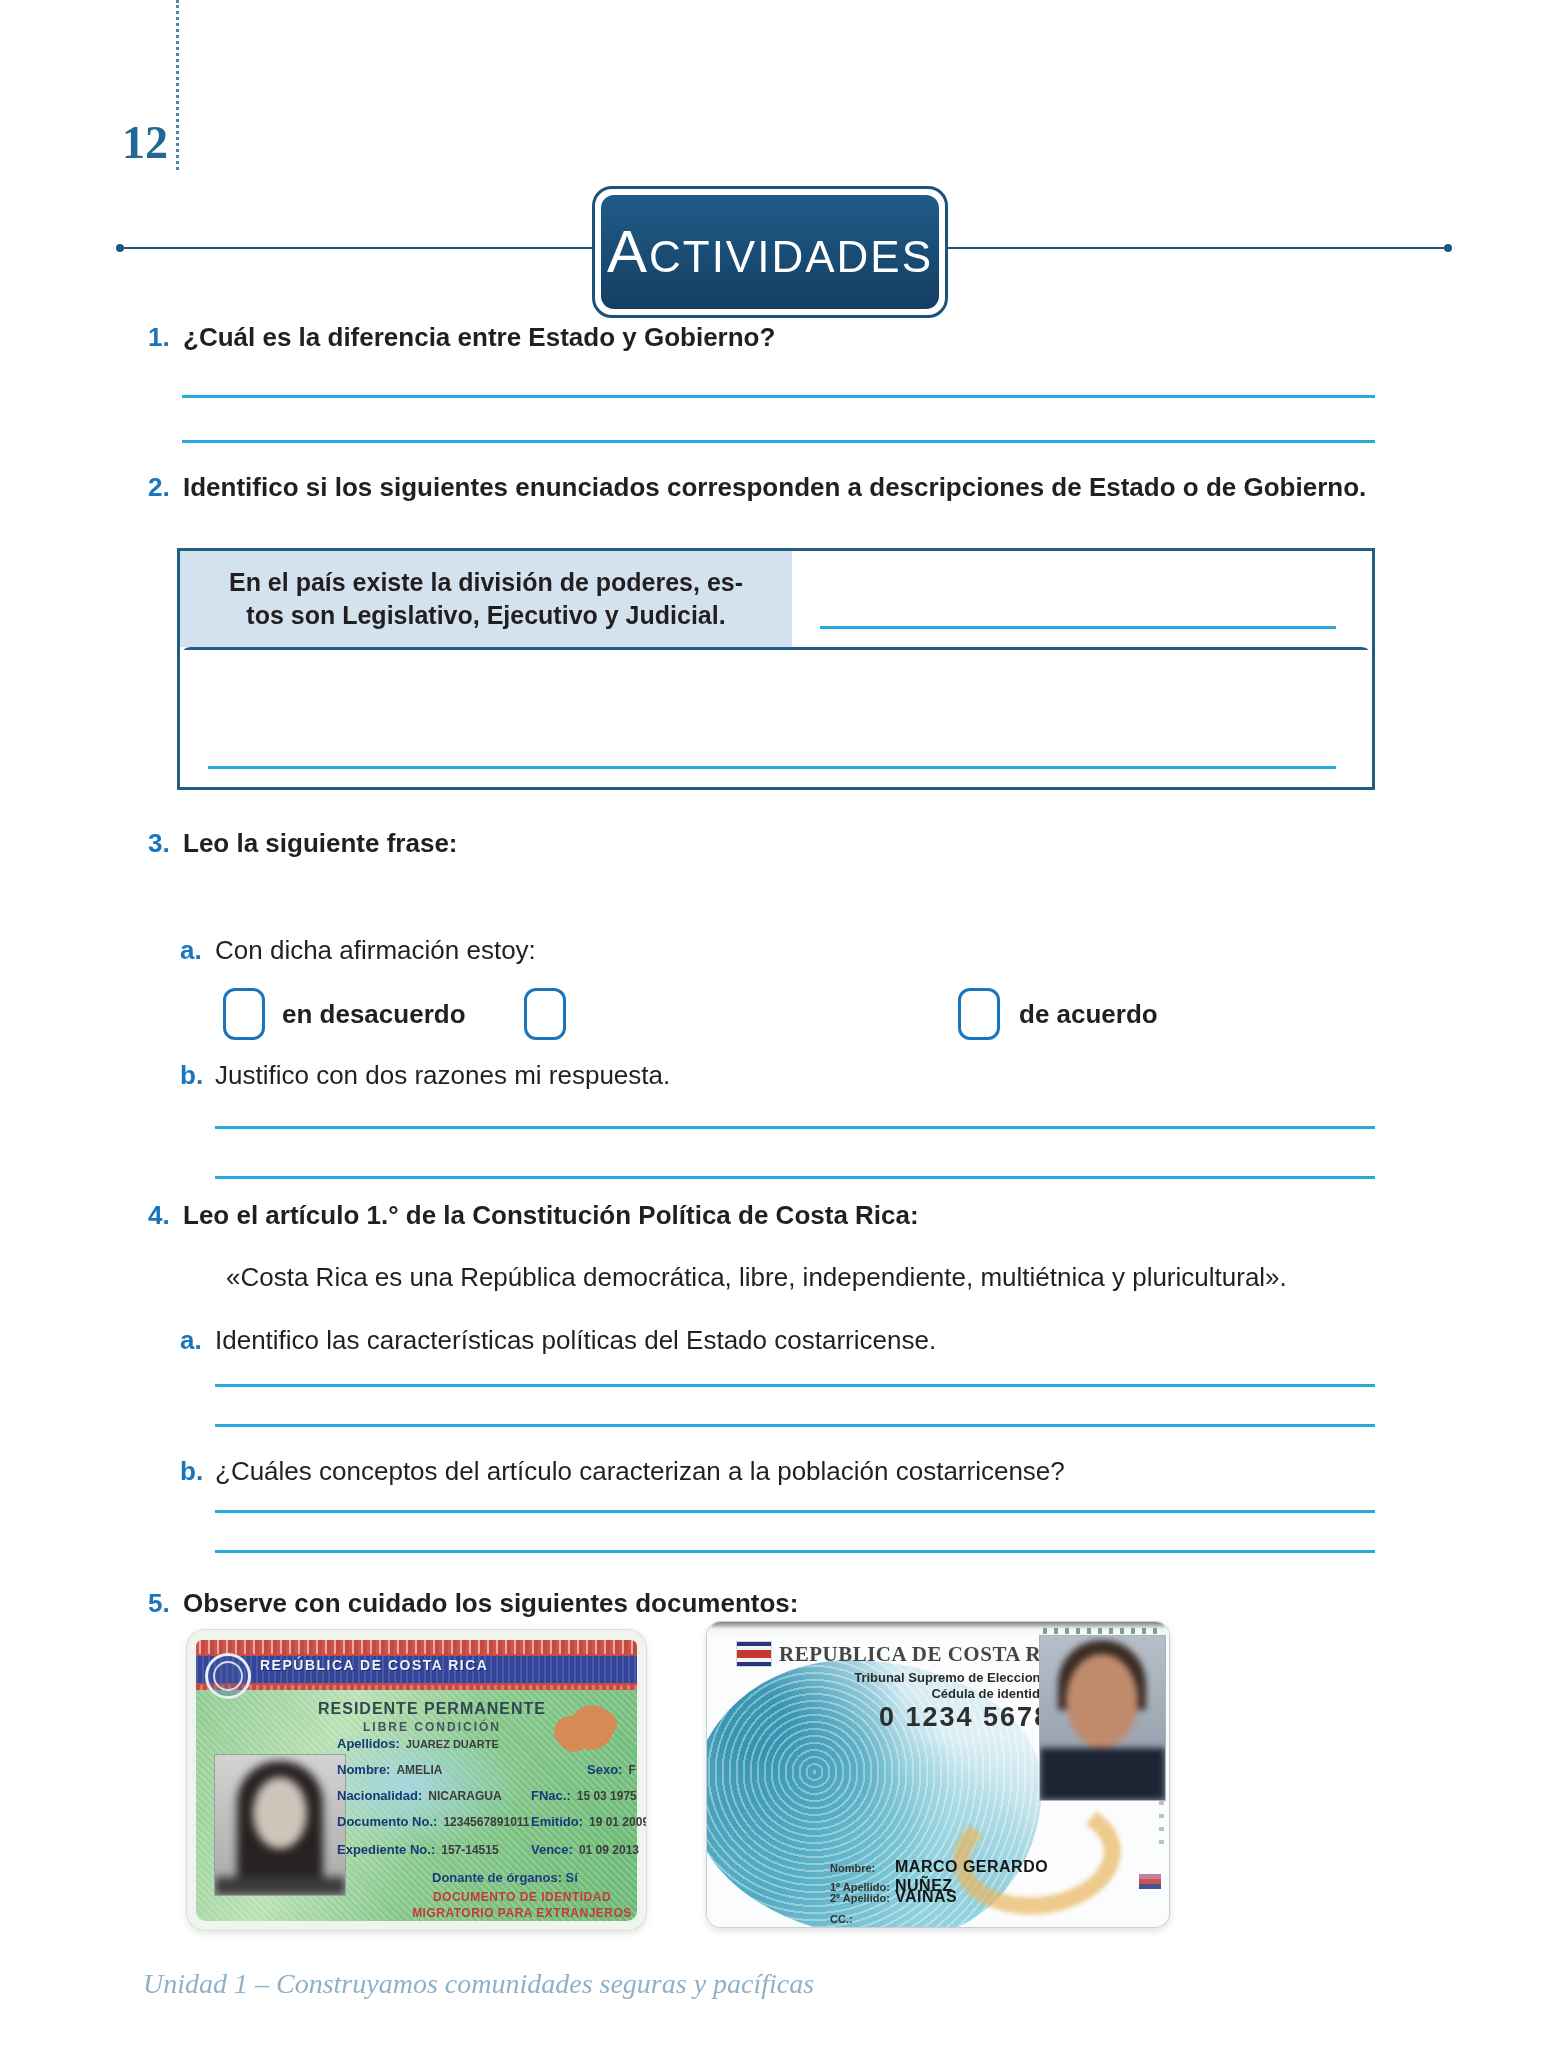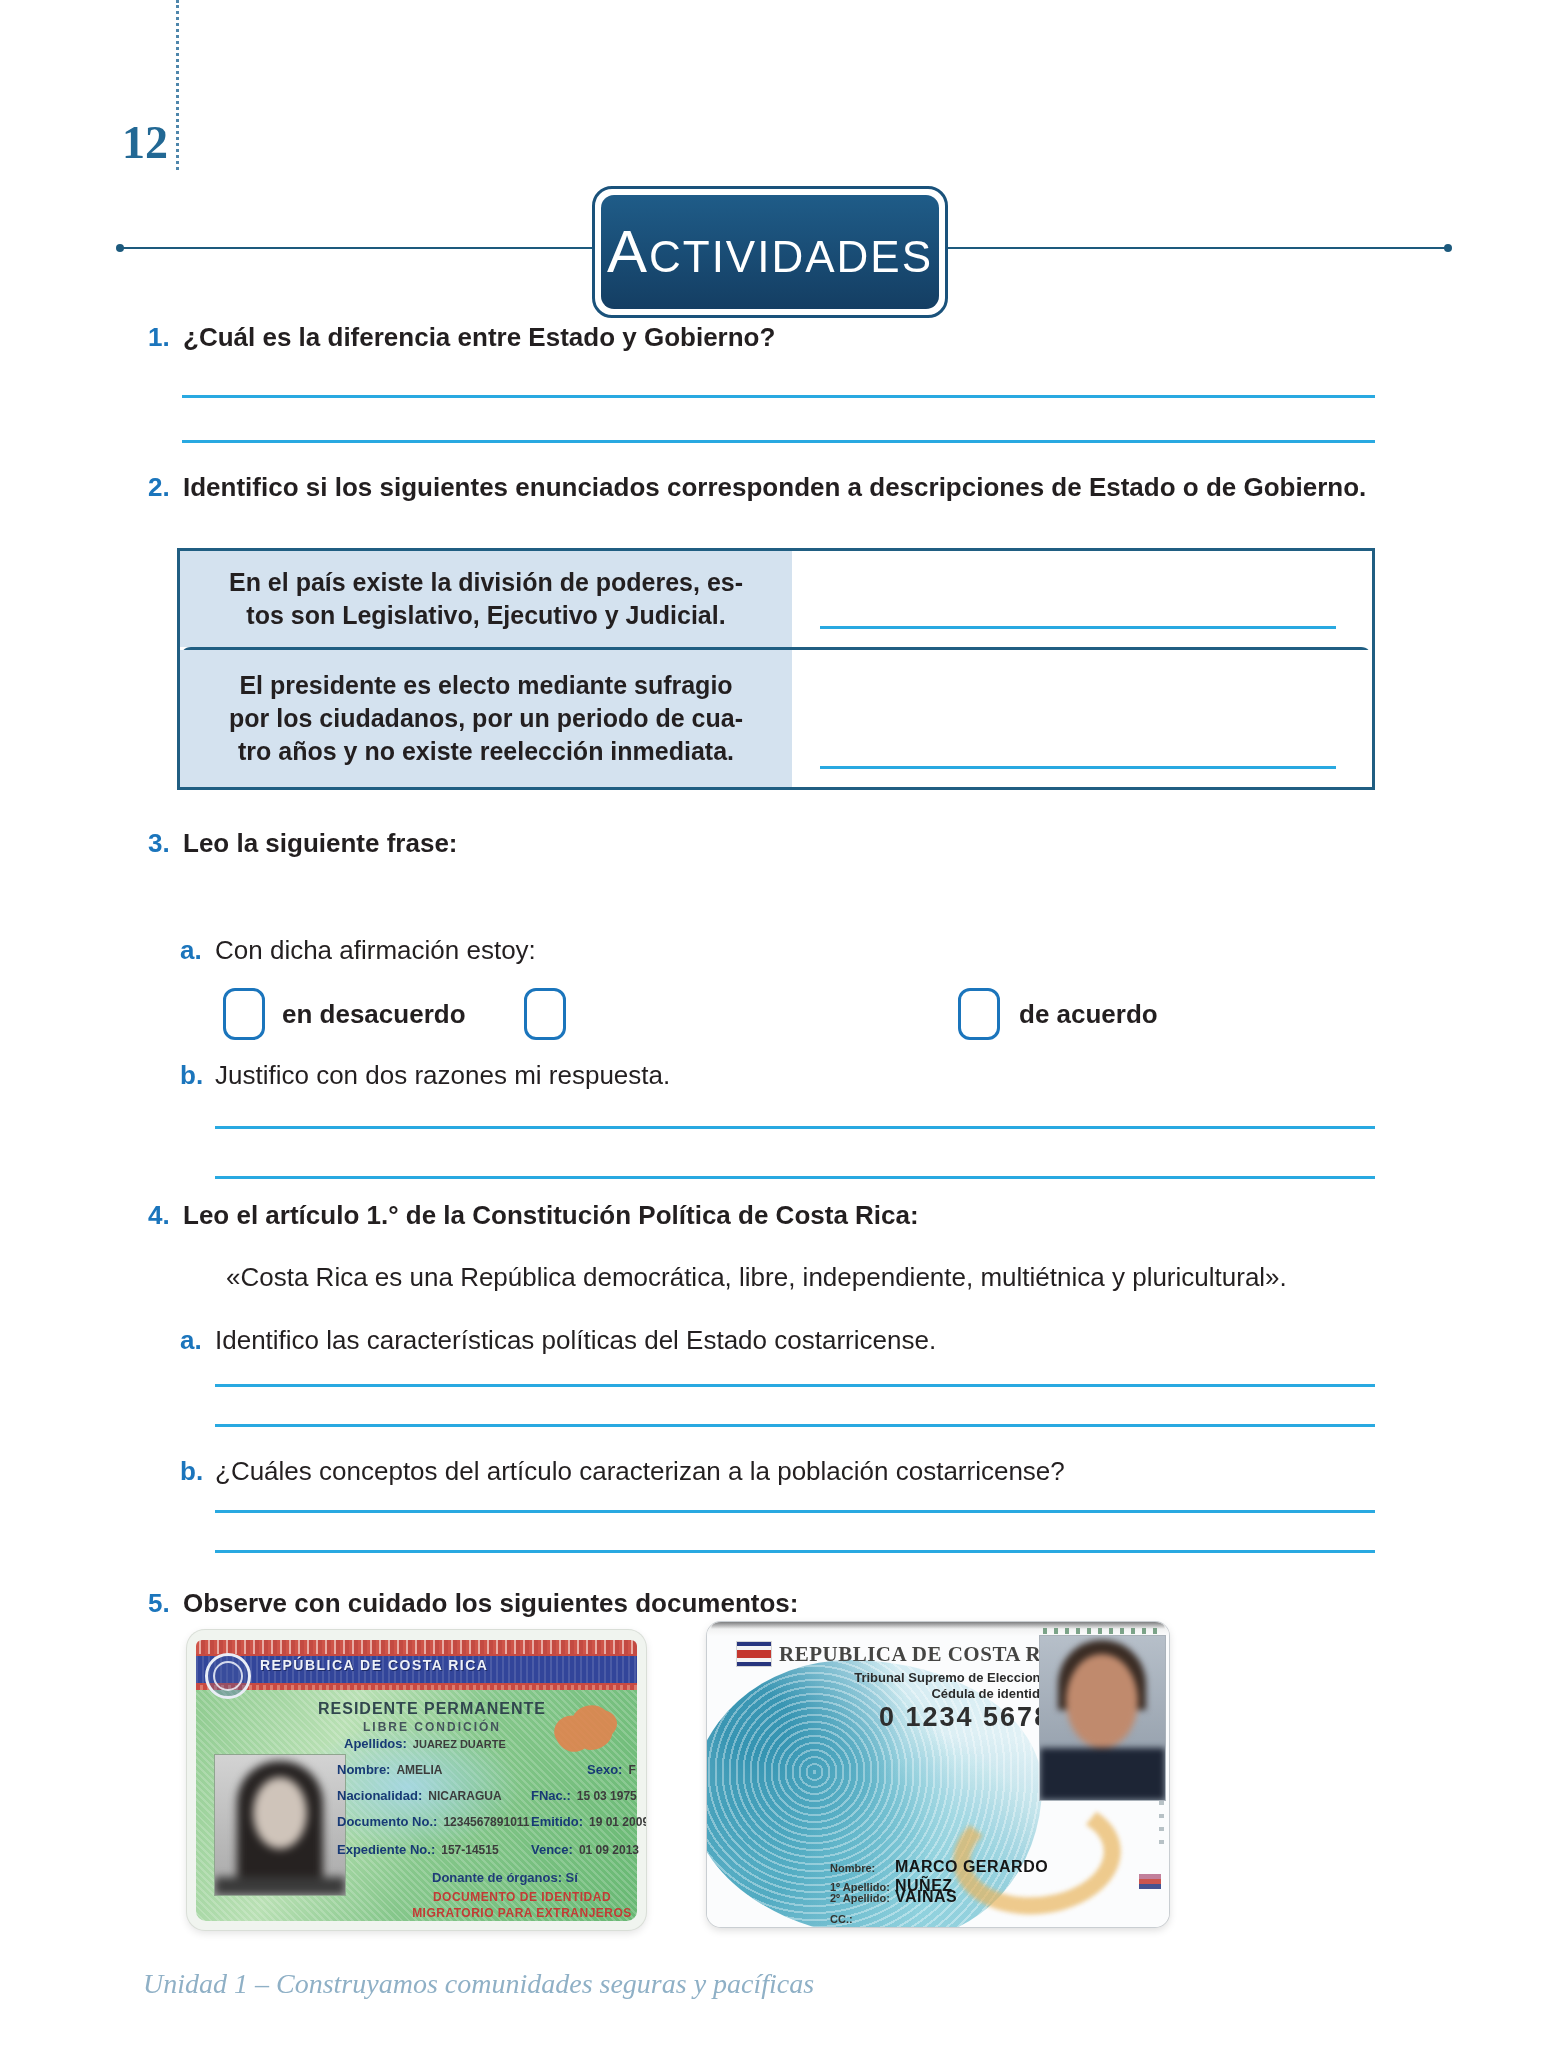--- a/index.html
+++ b/index.html
@@ -161,23 +161,20 @@
   </div>
   <div class="stmt-table">
     <div class="stmt-row row-1">
       <div class="stmt-cell">En el país existe la división de poderes, es-
 tos son Legislativo, Ejecutivo y Judicial.</div>
       <div class="ans-cell">
         <div class="cell-line"></div>
       </div>
     </div>
     <div class="stmt-row row-2">
-      <div class="stmt-cell">El presidente es electo mediante sufragio
-por los ciudadanos, por un periodo de cua-
-tro años y no existe reelección inmediata.</div>
       <div class="ans-cell">
         <div class="cell-line"></div>
       </div>
     </div>
   </div>
 
   <div class="q" style="top:828px">
     <span class="qnum">3.</span>
     <span>Leo la siguiente frase:</span>
   </div>
@@ -236,21 +233,21 @@
         <div class="cl-hair"></div>
         <div class="cl-face"></div>
         <div class="cl-shirt"></div>
       </div>
     </div>
     <div class="cl-map">
       <svg viewBox="0 0 100 80" width="86" height="74">
           <path d="M15,45 C10,30 25,18 40,22 C50,10 70,12 78,24 C90,30 92,45 80,52 C75,65 55,70 45,62 C30,68 18,58 15,45 Z" fill="#e0854f"></path>
         </svg>
     </div>
-    <div class="cl-field" style="left:157px;top:106px">
+    <div class="cl-field" style="left:150px;top:106px">
       <span>Apellidos:</span><span class="val" style="font-size:11px">JUAREZ DUARTE</span>
     </div>
     <div class="cl-field" style="left:150px;top:132px">
       <span>Nombre:</span><span class="val">AMELIA</span>
     </div>
     <div class="cl-field" style="left:400px;top:132px">
       <span>Sexo:</span><span class="val">F</span>
     </div>
     <div class="cl-field" style="left:150px;top:158px">
       <span>Nacionalidad:</span><span class="val">NICARAGUA</span>

